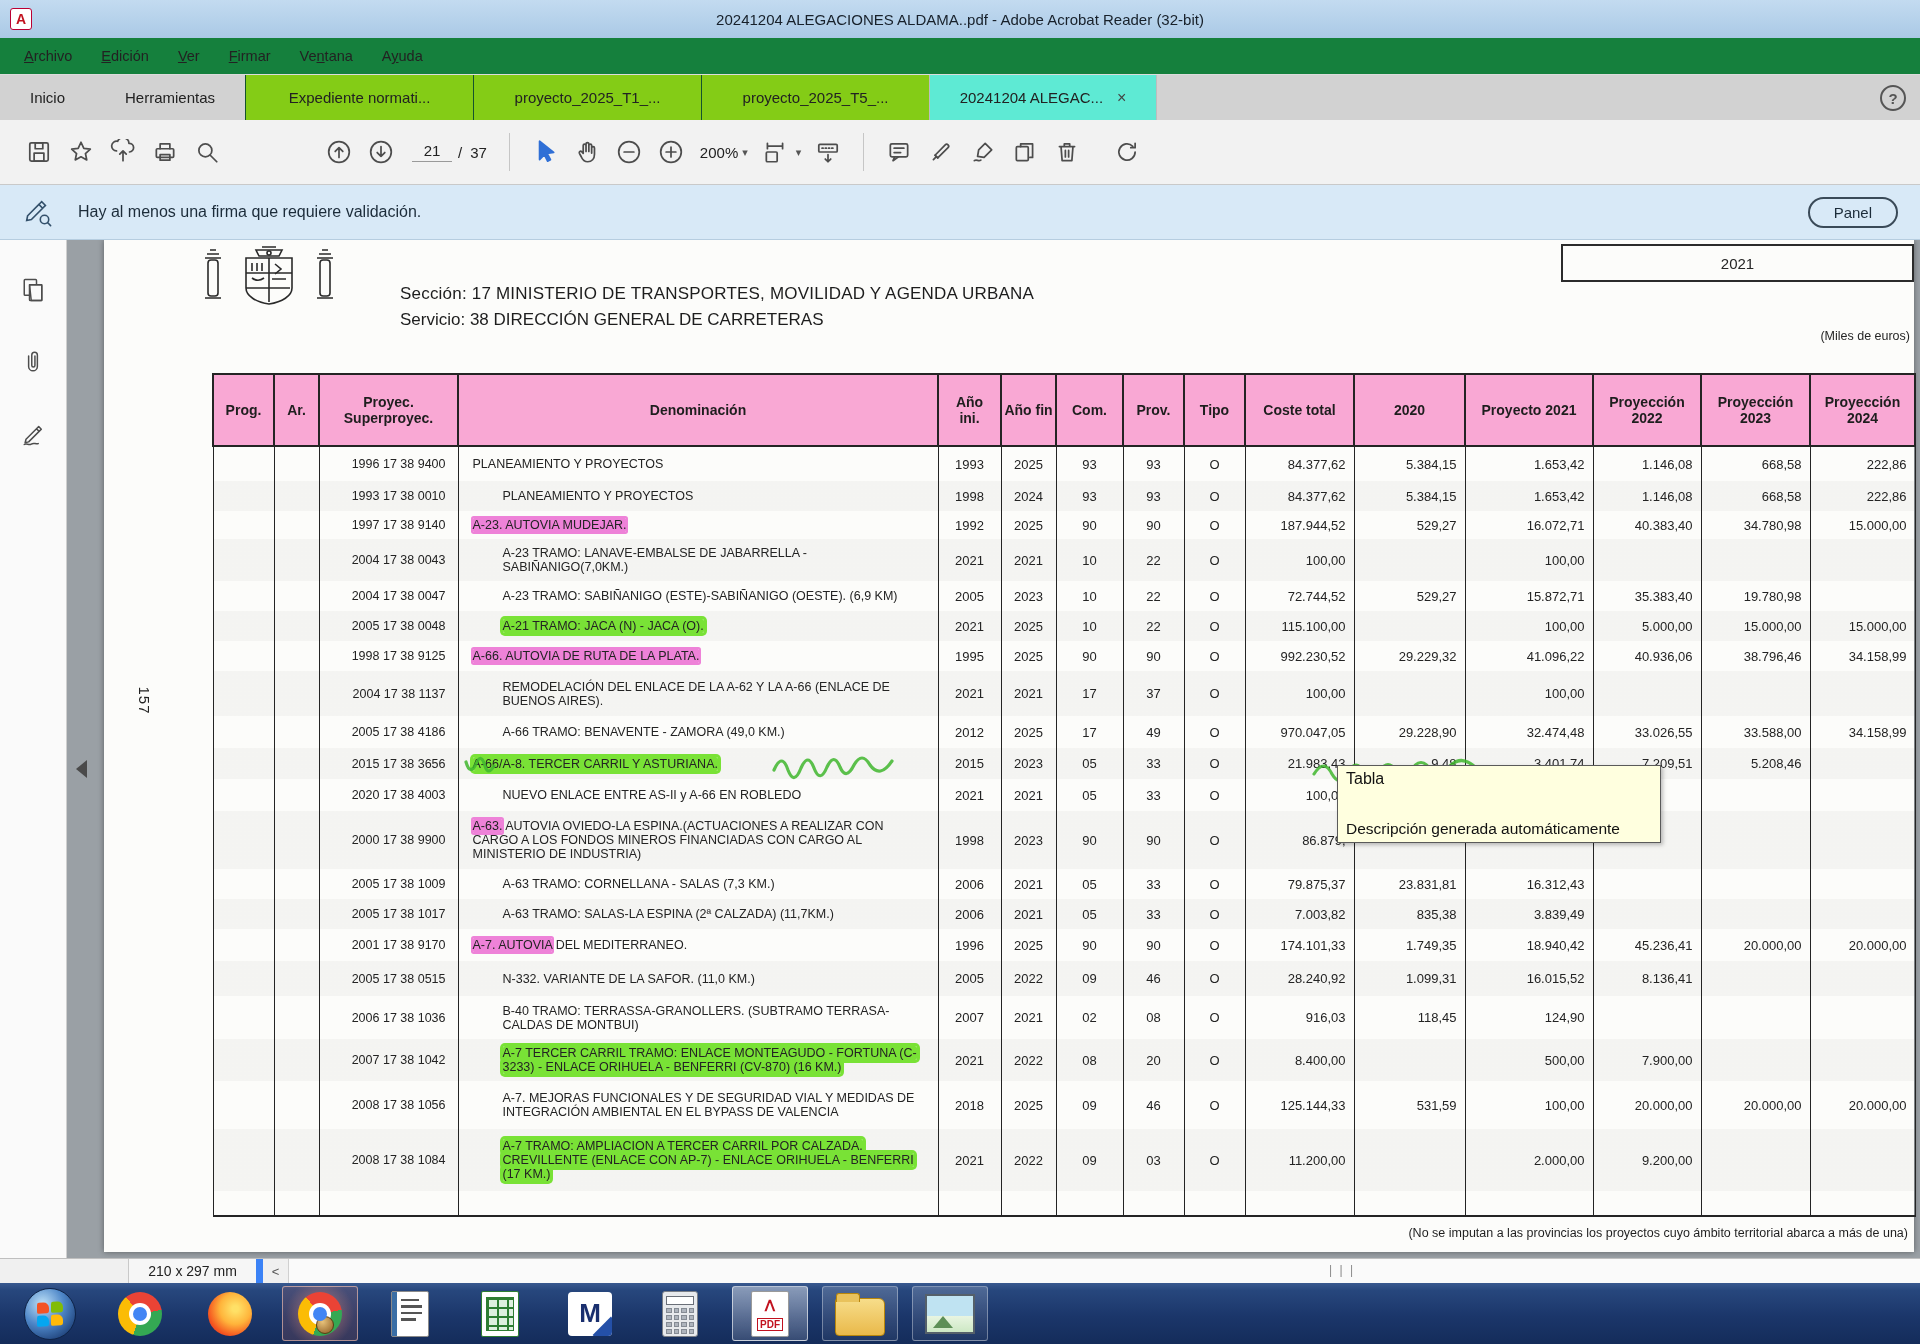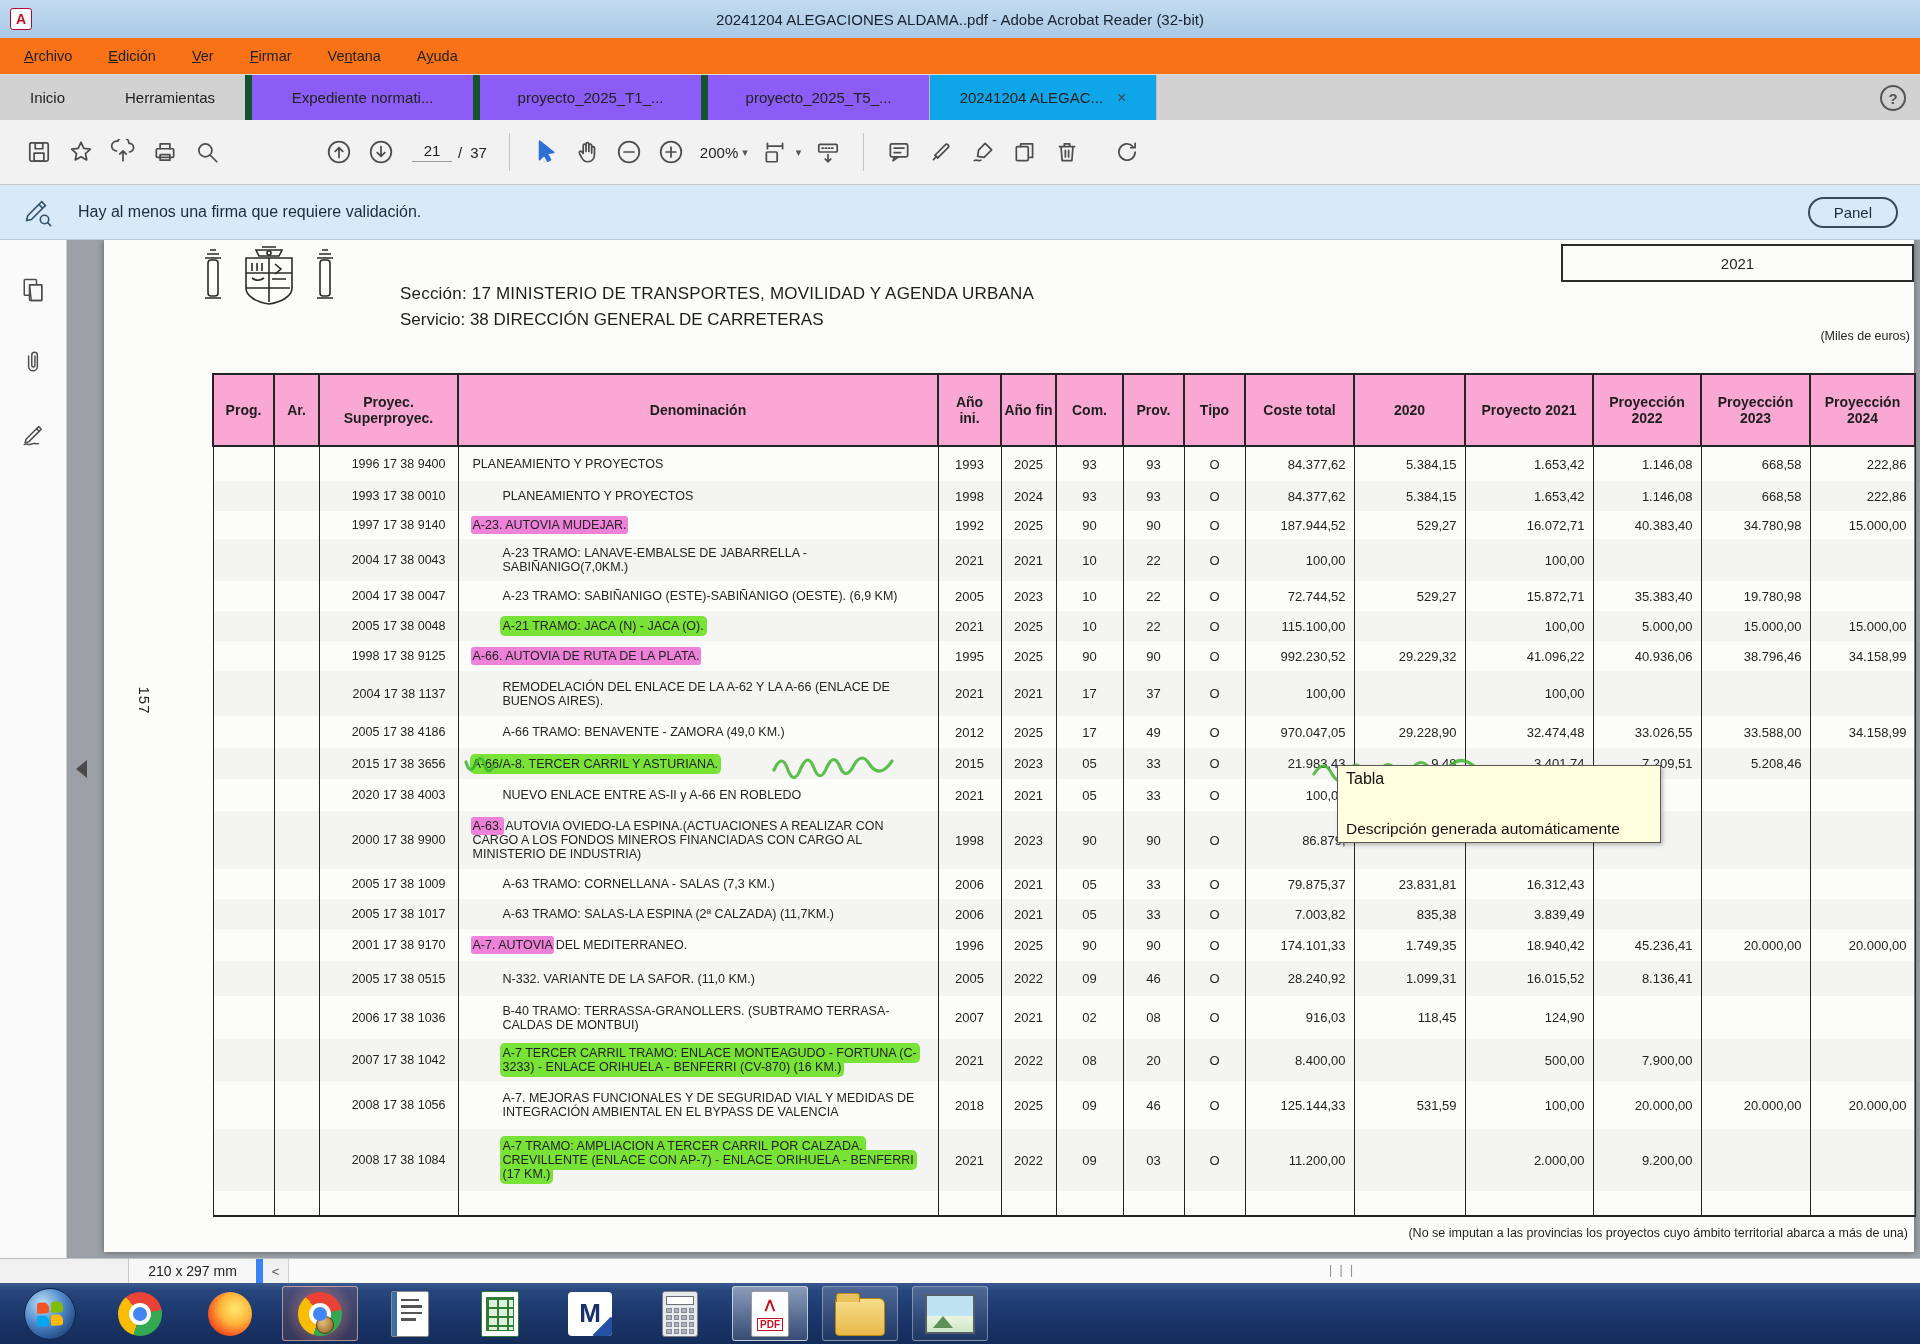--- a/index.html
+++ b/index.html
@@ -5,29 +5,29 @@
   * { margin:0; padding:0; box-sizing:border-box; }
   html,body { width:1920px; height:1344px; overflow:hidden; font-family:"Liberation Sans", sans-serif; background:#9aa0a5;}
   .win { position:absolute; inset:0; display:flex; flex-direction:column; }
 
   
   .titlebar { height:38px; background:linear-gradient(#c3dbf0,#aac9e6); display:flex; align-items:center; padding:0 10px; flex:none; }
   .acro-badge { width:22px; height:22px; background:#fff; border:1px solid #b03; border-radius:3px; color:#c1121f; font-weight:bold; font-size:14px; display:flex; align-items:center; justify-content:center; }
   .title-text { position:absolute; left:0; right:0; text-align:center; font-size:15px; color:#17202a; }
 
   
-  .menubar { height:37px; background:#f97316; border-bottom:1px solid #dcdcdc; display:flex; align-items:center; padding-left:12px; gap:12px; flex:none;}
+  .menubar { height:37px; background:#15803d; border-bottom:1px solid #dcdcdc; display:flex; align-items:center; padding-left:12px; gap:5px; flex:none;}
   .menu-item { font-size:14.5px; color:#222; padding:5px 12px; cursor:default; }
 
   
   .tabbar { height:45px; background:#d2d2d2; display:flex; align-items:stretch; flex:none; position:relative; }
   .tab { display:flex; align-items:center; font-size:15px; color:#222; padding:0 26px; }
   .tab.app { padding:0 30px; }
-  .tab.doc { border-left:7px solid #14532d; min-width:228px; justify-content:center; gap:14px; background:#8b5cf6; }
-  .tab.doc.active { background:#0ea5e9; border-left:1px solid #bdbdbd; border-right:1px solid #bdbdbd; }
+  .tab.doc { border-left:1px solid #14532d; min-width:228px; justify-content:center; gap:14px; background:#84cc16; }
+  .tab.doc.active { background:#5eead4; border-left:1px solid #bdbdbd; border-right:1px solid #bdbdbd; }
   .tab .close { font-size:16px; color:#444; }
   .help-circle { position:absolute; right:14px; top:10px; width:26px; height:26px; border:2px solid #555; border-radius:50%; color:#555; font-size:15px; font-weight:bold; display:flex; align-items:center; justify-content:center;}
 
   
   .toolbar { height:65px; background:#f2f2f2; border-bottom:1px solid #c9c9c9; display:flex; align-items:center; padding:0 18px; flex:none; }
   .tbtn { width:42px; height:44px; display:flex; align-items:center; justify-content:center; border-radius:3px; }
   .tbtn svg { width:26px; height:26px; stroke:#4d4d4d; fill:none; stroke-width:1.6; stroke-linecap:round; stroke-linejoin:round; }
   .tsep { width:1px; height:38px; background:#c6c6c6; margin:0 14px; }
   .pgbox { width:40px; border-bottom:1px solid #9a9a9a; text-align:center; font-size:15px; color:#222; margin:0 6px 0 10px; padding-bottom:2px;}
   .pgtot { font-size:15px; color:#222; margin-right:8px; }

